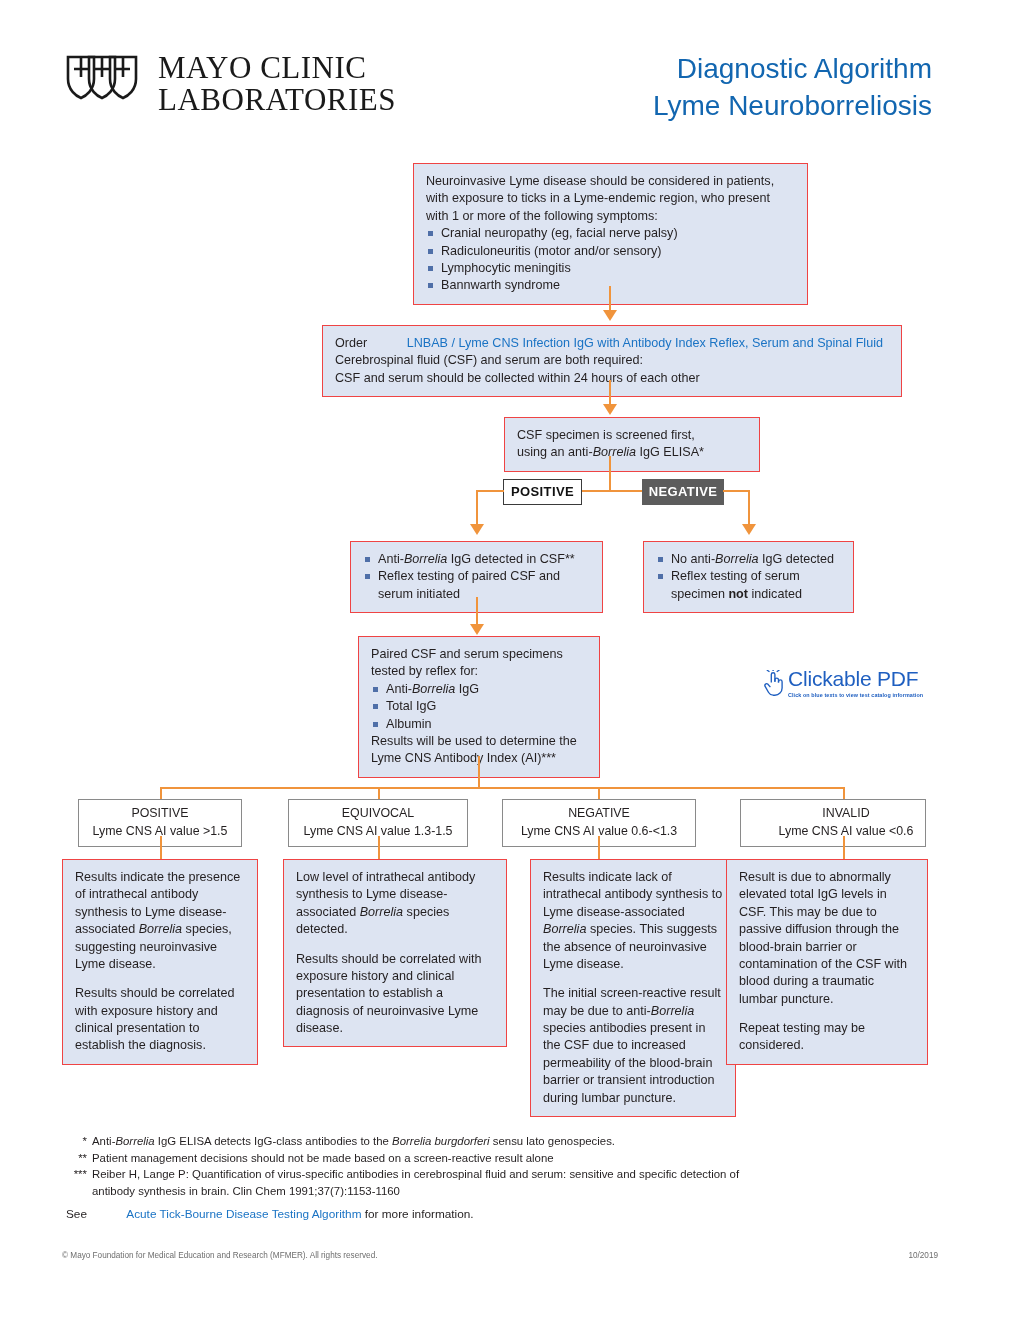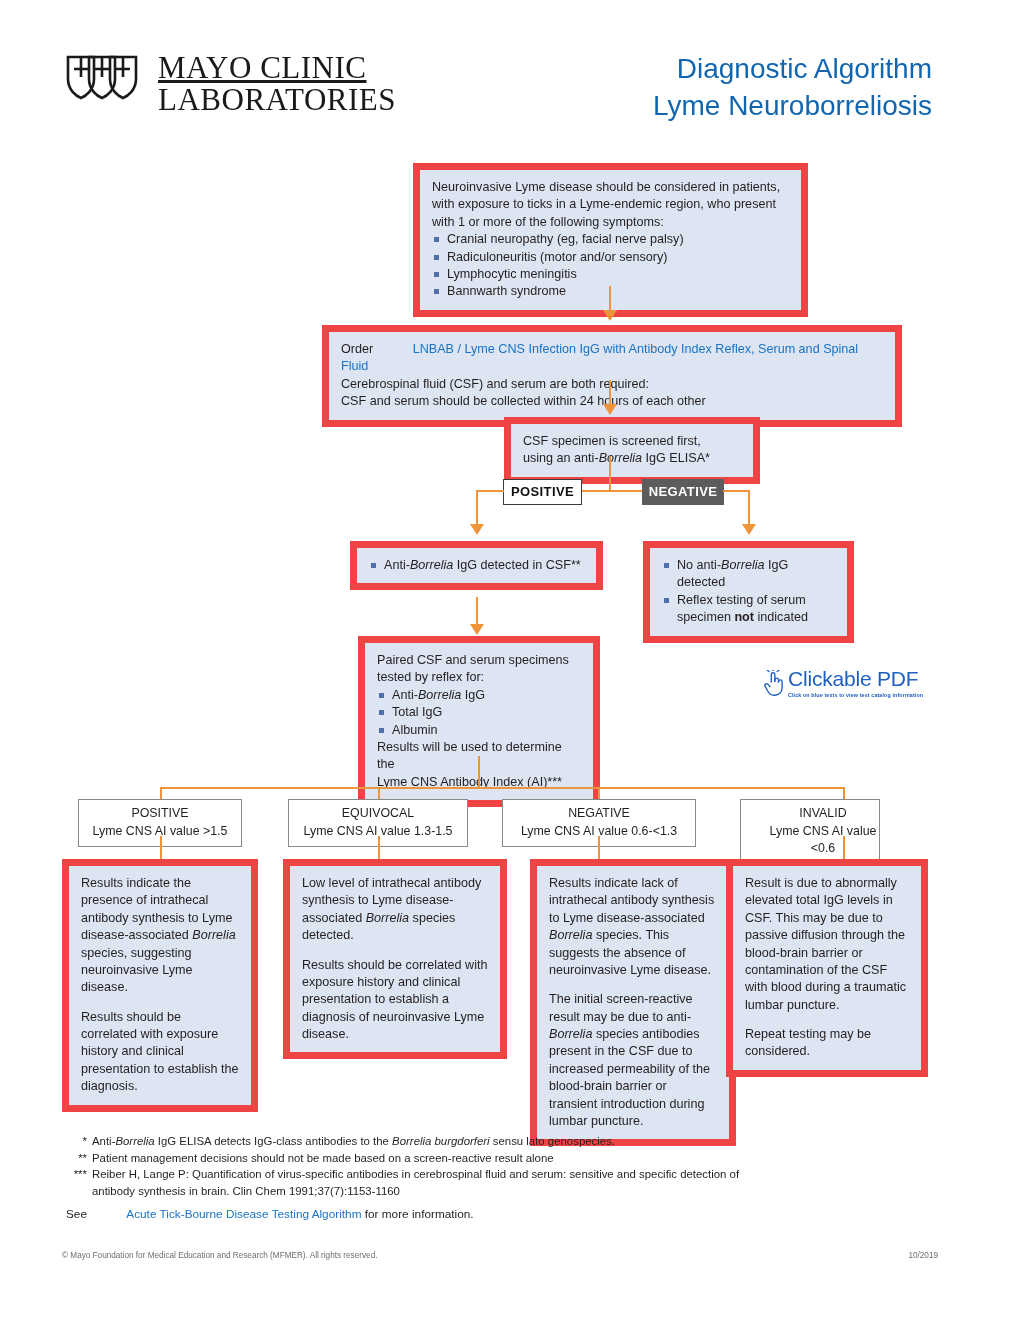--- a/index.html
+++ b/index.html
@@ -21,37 +21,37 @@
     position: absolute; left: 62px; top: 52px;
     display: flex; align-items: center; gap: 16px;
   }
   .logo-mark { width: 80px; height: 62px; flex: none; }
   .logo-text {
     font-family: "Liberation Serif", serif;
     color: #1a1a1a;
     line-height: 1.02;
     letter-spacing: 0.5px;
   }
-  .logo-line1 { font-size: 31px; text-decoration: underline; }
+  .logo-line1 { font-size: 31px; }
   .logo-line2 { font-size: 31px; }
 
   .title-block {
     position: absolute; right: 88px; top: 50px;
     text-align: right;
     color: #1266b0;
     font-size: 28px;
     line-height: 1.33;
     font-weight: 400;
   }
 
   
   .fbox {
     position: absolute;
     background: #dde4f2;
-    border: 7px solid #ef4444;
+    border: 1px solid #ef4444;
     font-size: 12.6px;
     line-height: 1.38;
     color: #231f20;
     padding: 9px 12px;
   }
   .fbox p { margin: 0; }
   .fbox .spacer { height: 12px; }
   ul.blist { list-style: none; margin: 0; padding: 0; }
   ul.blist li {
     position: relative;
@@ -238,20 +238,21 @@
   <div class="vline" style="left:476px; top:490px; height:37px;"></div>
   <div class="arrow" style="left:470px; top:524px;"></div>
 
   <div class="hline" style="left:723px; top:490px; width:27px;"></div>
   <div class="vline" style="left:748px; top:490px; height:37px;"></div>
   <div class="arrow" style="left:742px; top:524px;"></div>
 
   <div class="fbox" style="left:350px; top:541px; width:253px;">
     <ul class="blist">
       <li><span>Anti-</span><i>Borrelia</i><span> IgG detected in CSF**</span></li>
+      <li><span>Reflex testing of paired CSF and serum initiated</span></li>
     </ul>
   </div>
 
   <div class="fbox" style="left:643px; top:541px; width:211px;">
     <ul class="blist">
       <li><span>No anti-</span><i>Borrelia</i><span> IgG detected</span></li>
       <li><span>Reflex testing of serum specimen </span><b>not</b><span> indicated</span></li>
     </ul>
   </div>
 
@@ -299,21 +300,21 @@
     <div>Lyme CNS AI value &gt;1.5</div>
   </div>
   <div class="obox" style="left:288px; top:799px; width:180px;">
     <div>EQUIVOCAL</div>
     <div>Lyme CNS AI value 1.3-1.5</div>
   </div>
   <div class="obox" style="left:502px; top:799px; width:194px;">
     <div>NEGATIVE</div>
     <div>Lyme CNS AI value 0.6-&lt;1.3</div>
   </div>
-  <div class="obox" style="left:740px; top:799px; width:140px;padding-left:28px;">
+  <div class="obox" style="left:740px; top:799px; width:186px;padding-left:28px;">
     <div>INVALID</div>
     <div>Lyme CNS AI value &lt;0.6</div>
   </div>
 
   <div class="vline" style="left:160px; top:836px; height:23px;"></div>
   <div class="vline" style="left:378px; top:836px; height:23px;"></div>
   <div class="vline" style="left:598px; top:836px; height:23px;"></div>
   <div class="vline" style="left:843px; top:836px; height:23px;"></div>
 
   <div class="fbox" style="left:62px; top:859px; width:196px;">

